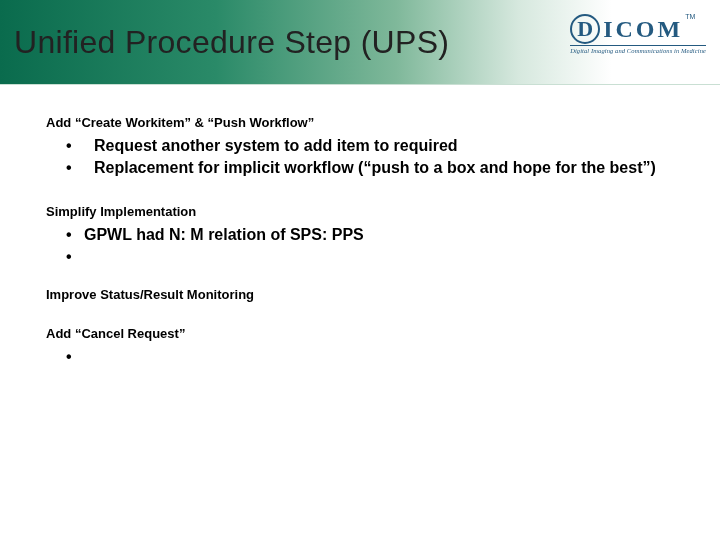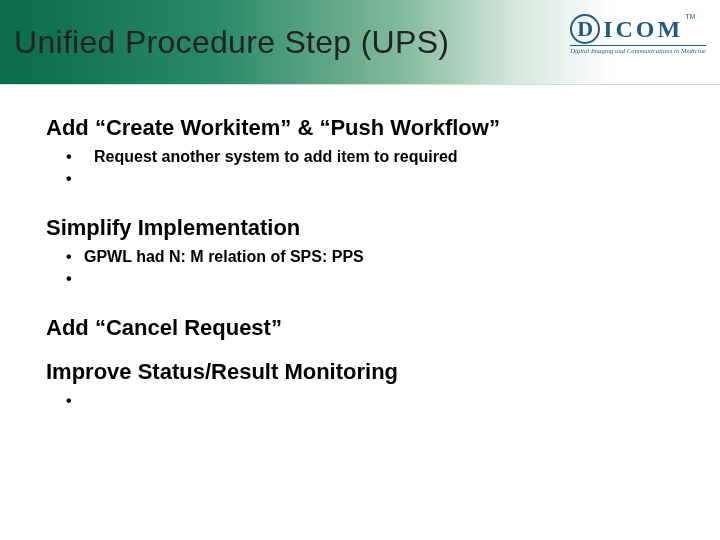--- a/index.html
+++ b/index.html
@@ -71,21 +71,21 @@
     padding-top: 1px;
     white-space: nowrap;
     letter-spacing: 0.1px;
   }
 
   .content {
     padding: 30px 46px 0 46px;
   }
 
   .section-heading {
-    font-size: 22px;
+    font-size: 13px;
     font-weight: 700;
     color: #000;
     margin-bottom: 6px;
   }
   .section-heading.spaced { margin-top: 24px; }
 
   ul.bullets {
     list-style: none;
     margin-bottom: 0;
   }
@@ -131,37 +131,38 @@
   <div class="content">
 
     <div class="section-heading">Add “Create Workitem” &amp; “Push Workflow”</div>
     <ul class="bullets">
       <li>
           <span class="dot-spaced">•</span>
           <span class="txt">Request another system to add item to required</span>
         </li>
       <li>
           <span class="dot-spaced">•</span>
+          <span class="txt">Replacement for implicit workflow (“push to a box and hope for the best”)</span>
         </li>
     </ul>
 
     <div class="section-heading spaced">Simplify Implementation</div>
     <ul class="bullets">
       <li>
           <span class="dot">•</span>
           <span class="txt">GPWL had N: M relation of SPS: PPS</span>
         </li>
       <li>
           <span class="dot">•</span>
         </li>
     </ul>
 
+    <div class="section-heading spaced" style="margin-top:18px;">Improve Status/Result Monitoring</div>
+
     <div class="section-heading spaced">Add “Cancel Request”</div>
-
-    <div class="section-heading spaced" style="margin-top:18px;">Improve Status/Result Monitoring</div>
     <ul class="bullets">
       <li>
           <span class="dot">•</span>
         </li>
     </ul>
 
   </div>
 
 </div>
 

